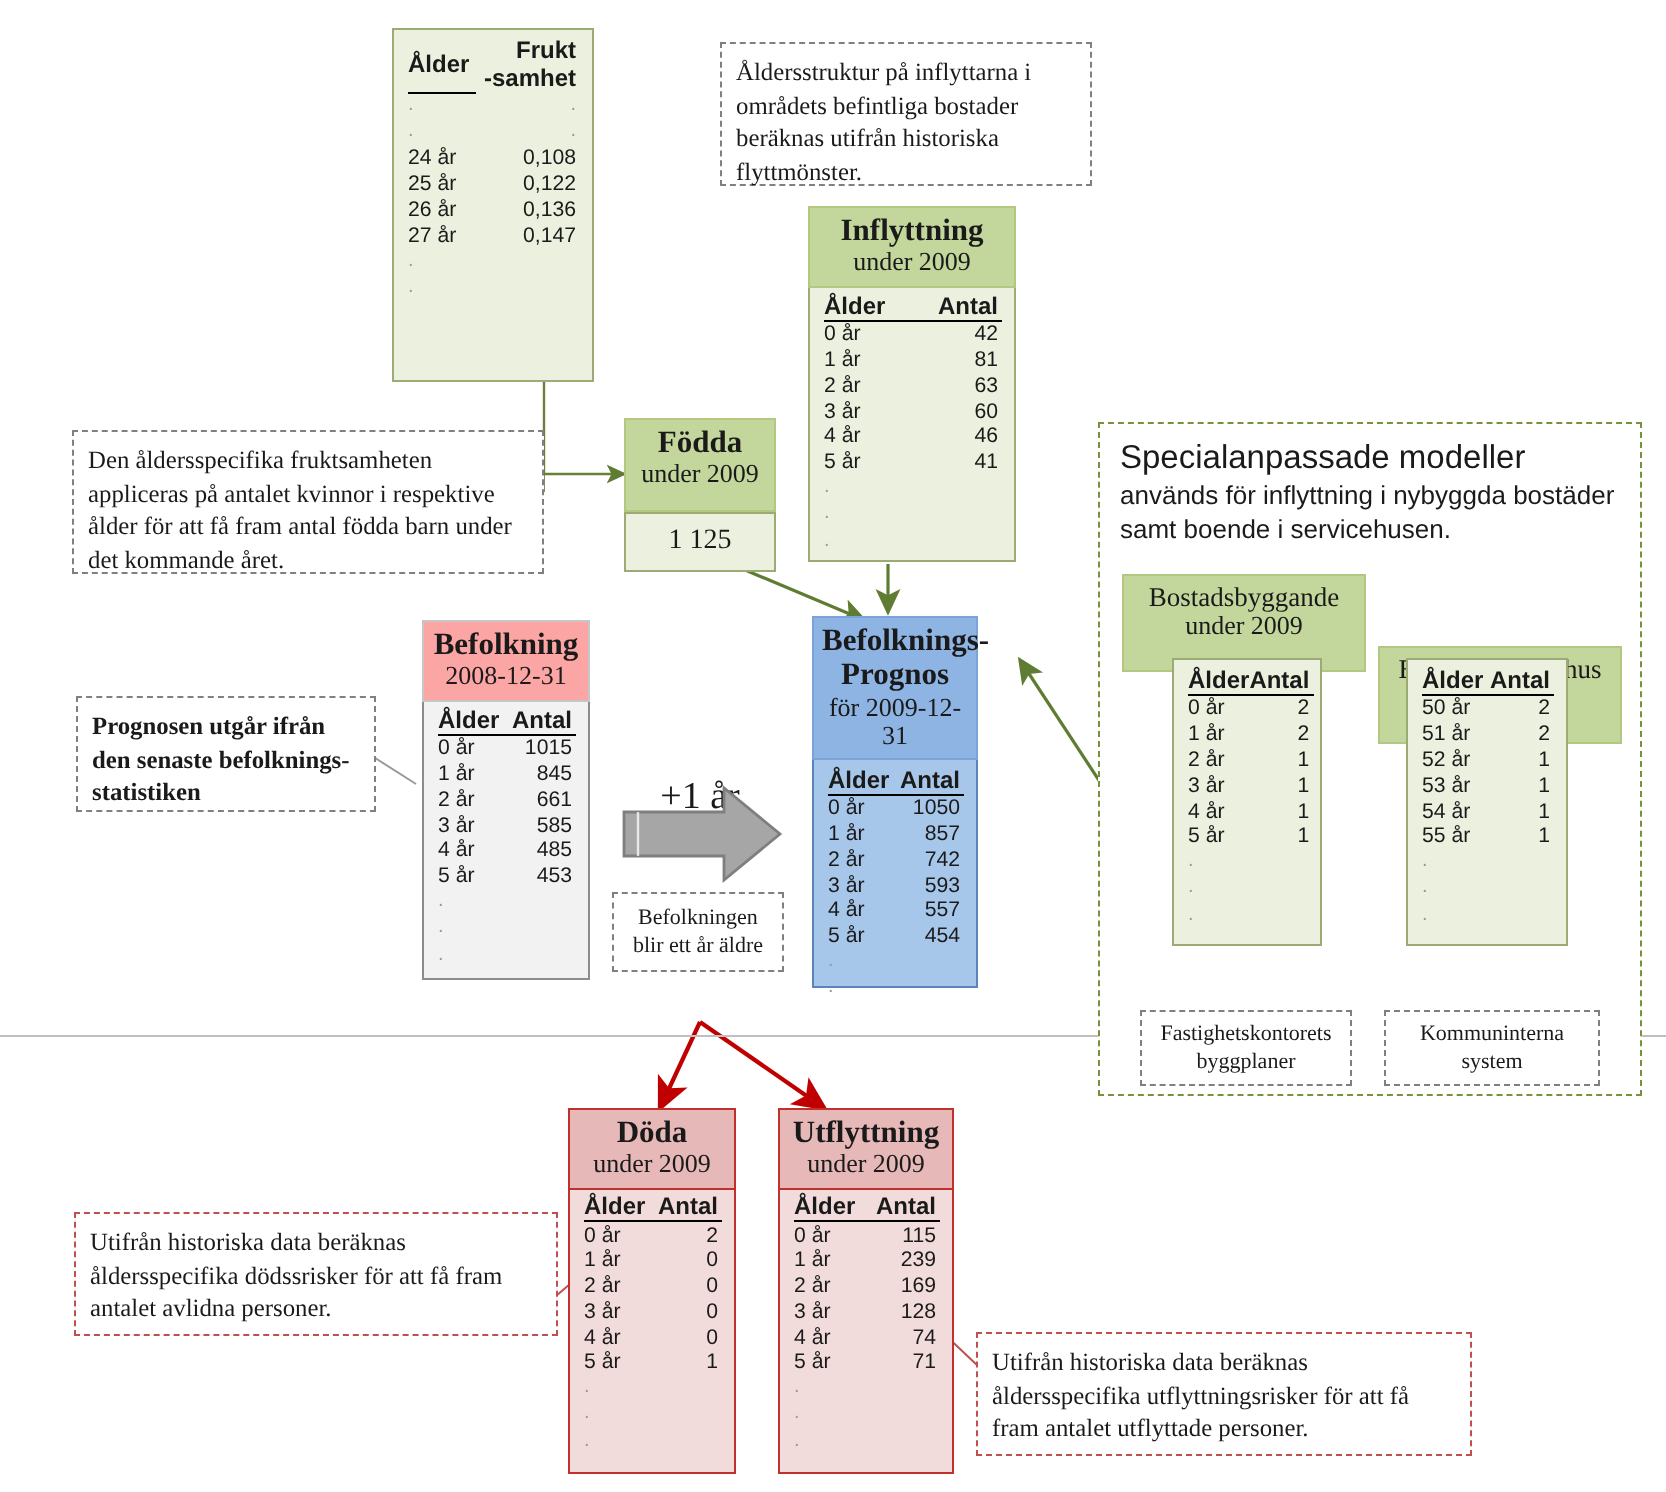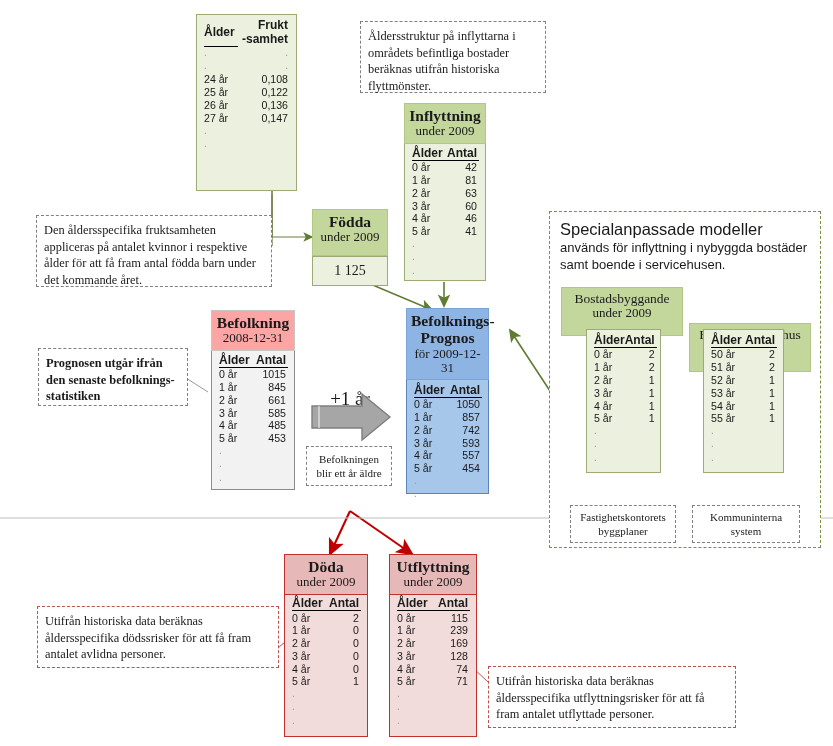--- a/index.html
+++ b/index.html
@@ -158,21 +158,21 @@
             <td>.</td>
             <td></td>
           </tr>
     </tbody>
       </table>
   </div>
 </div>
 
 <div class="abs callout callout-grey" style="left:360px;top:21px;width:186px;height:72px;">Åldersstruktur på inflyttarna i områdets befintliga bostader beräknas utifrån historiska flyttmönster.</div>
 
-<div class="abs green-body" style="left:404px;top:103px;width:82px;height:178px;">
+<div class="abs green-body" style="left:404px;top:103px;width:104px;height:178px;">
   <div class="hdr green-hdr" style="margin:-1px;">
     <div class="t1">Inflyttning</div>
     <div class="t2">under 2009</div>
   </div>
   <div class="tbl">
     <table>
       <tbody>
           <tr>
         <th>Ålder</th>
         <th class="r">Antal</th>

